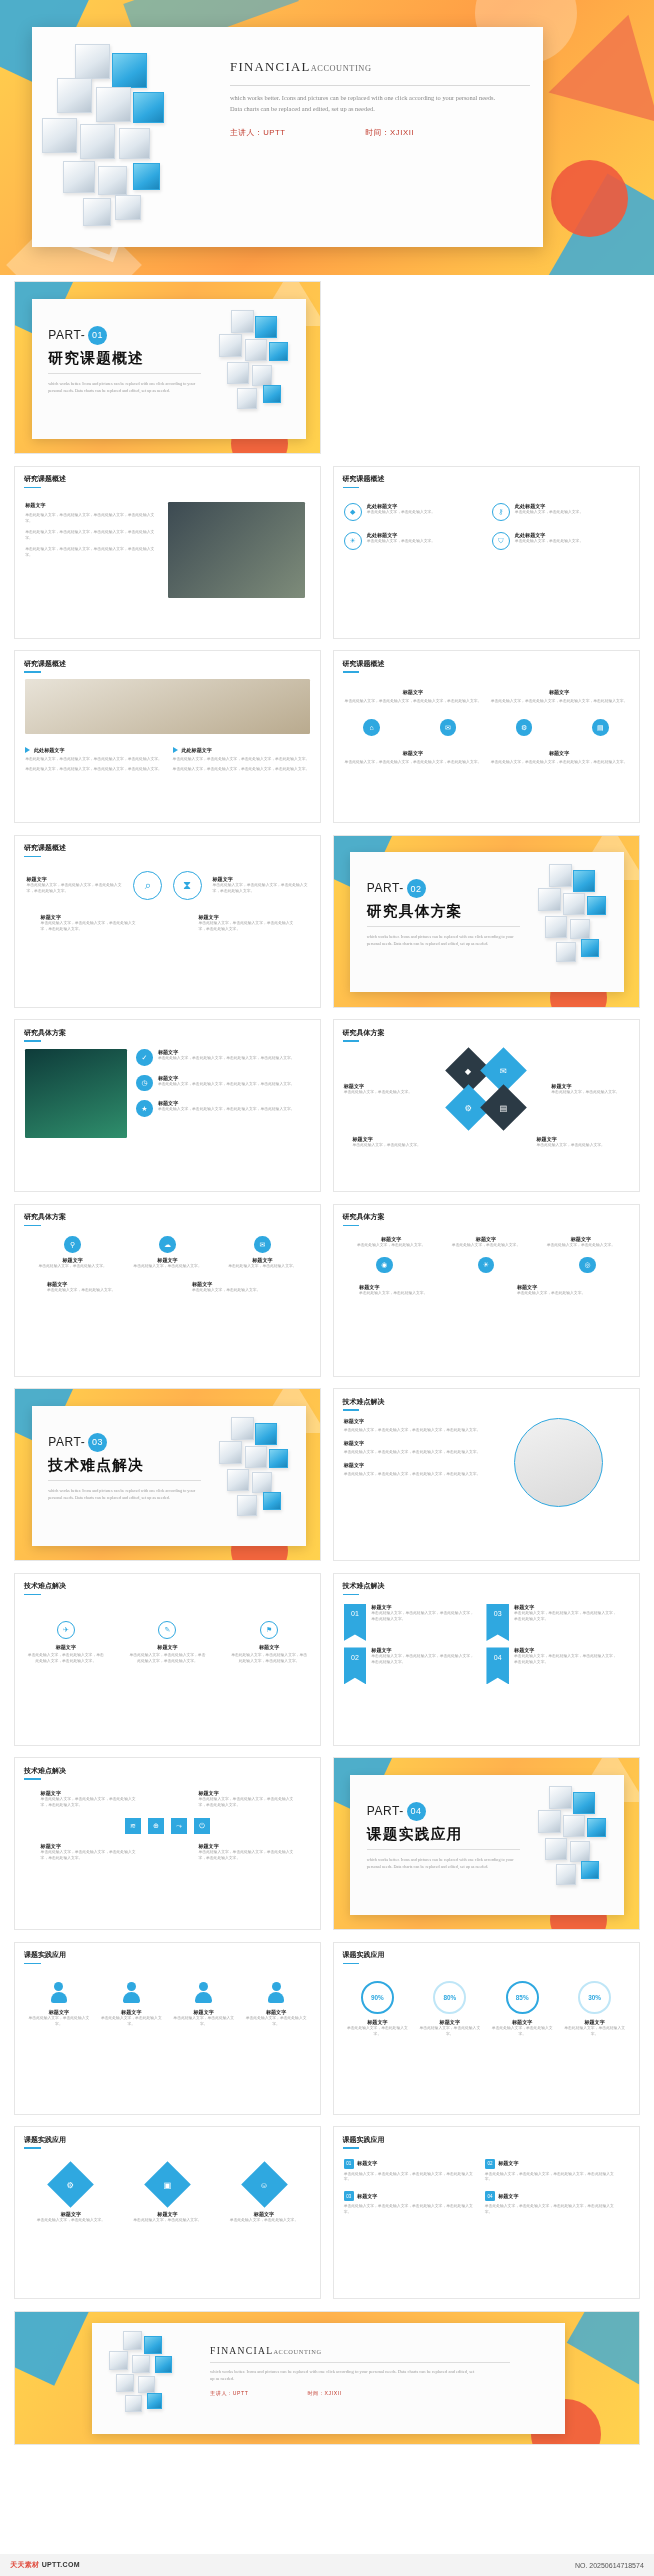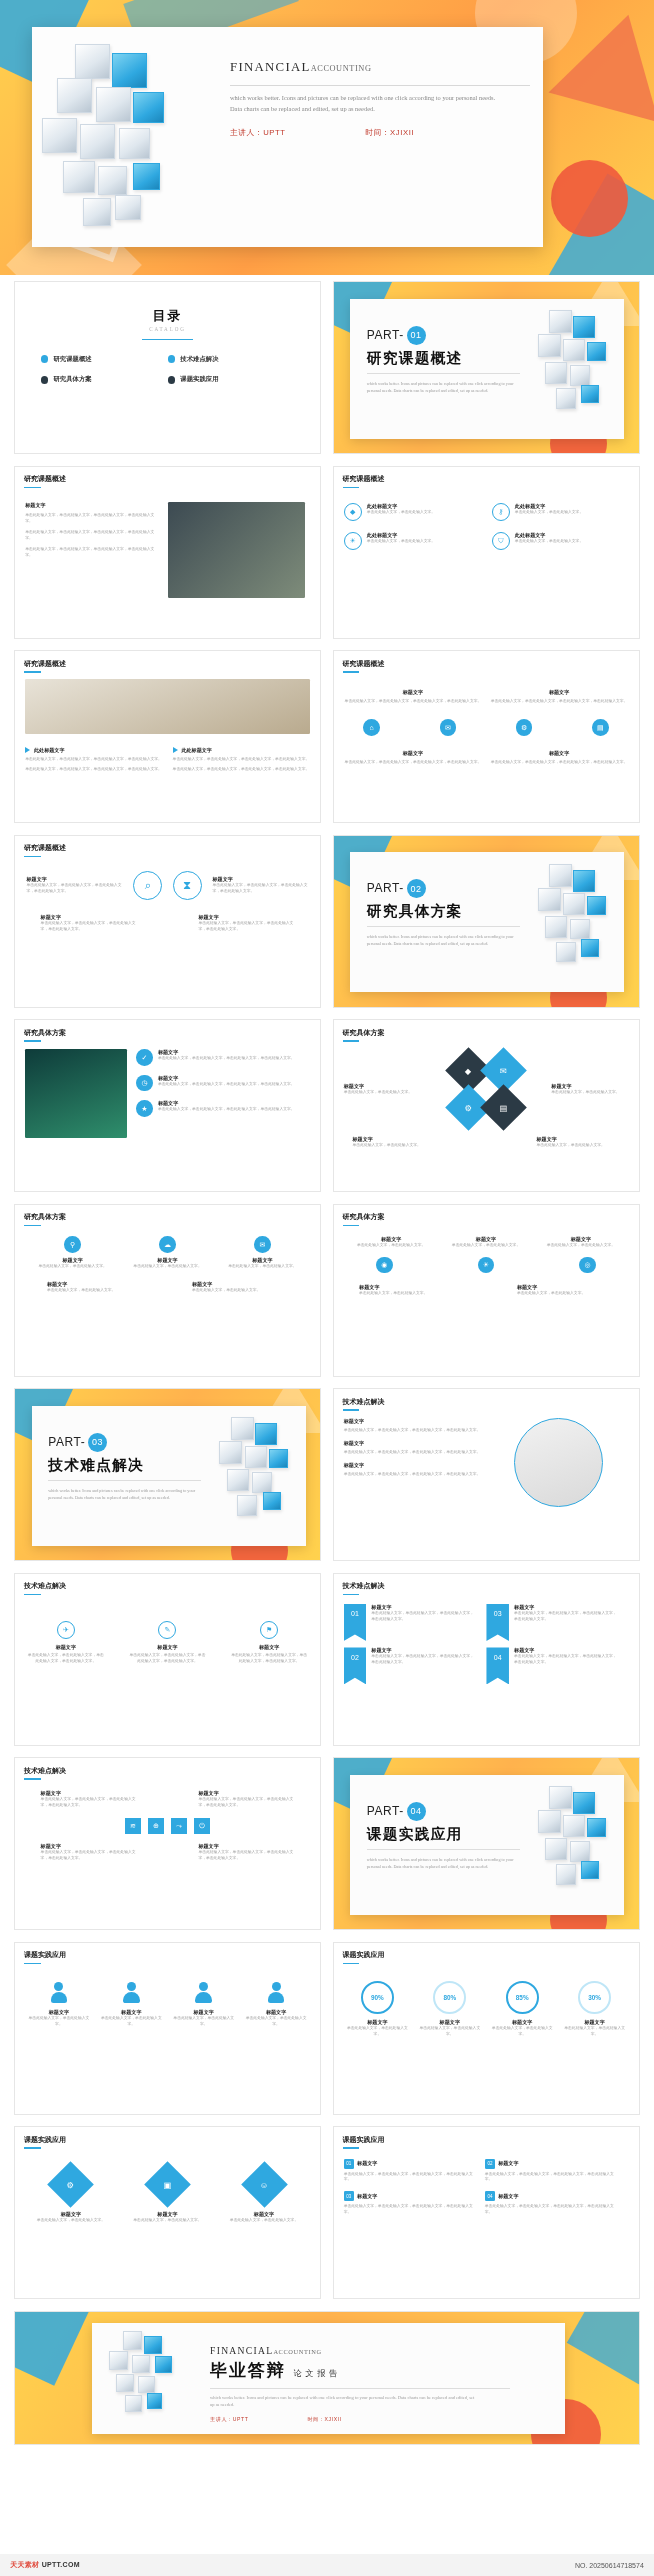--- a/index.html
+++ b/index.html
@@ -223,43 +223,20 @@
           <span>主讲人：UPTT</span>
           <span class="right">时间：XJIXII</span>
         </div>
       </div>
     </div>
   </div>
 
   <div class="slides">
 
     <div class="row">
-      <div class="slide">
-        <div class="toc-title">目录</div>
-        <div class="toc-sub">CATALOG</div>
-        <div class="toc-line"></div>
-        <div class="toc-grid">
-          <div class="toc-item">
-            <div class="toc-bullet"></div>
-            <div class="toc-txt">研究课题概述</div>
-          </div>
-          <div class="toc-item">
-            <div class="toc-bullet"></div>
-            <div class="toc-txt">技术难点解决</div>
-          </div>
-          <div class="toc-item">
-            <div class="toc-bullet dark"></div>
-            <div class="toc-txt">研究具体方案</div>
-          </div>
-          <div class="toc-item">
-            <div class="toc-bullet dark"></div>
-            <div class="toc-txt">课题实践应用</div>
-          </div>
-        </div>
-      </div>
 
       <div class="slide part">
         <div class="pshape p-s1"></div>
         <div class="pshape p-s2"></div>
         <div class="pshape p-s3"></div>
         <div class="p-card">
           <div class="p-cube">
             <div class="cube" style="left:19px;top:3.8px;width:23px;height:23px;"></div>
             <div class="cube blue" style="left:43px;top:10.2px;width:22px;height:22px;"></div>
             <div class="cube" style="left:7.7px;top:28px;width:23px;height:23px;"></div>
@@ -884,24 +861,20 @@
             <div class="cube blue" style="left:54px;top:27px;width:16.6px;height:16.6px;"></div>
             <div class="cube" style="left:15.3px;top:45px;width:18px;height:18px;"></div>
             <div class="cube" style="left:37px;top:47px;width:16.6px;height:16.6px;"></div>
             <div class="cube" style="left:24px;top:66px;width:16.6px;height:16.6px;"></div>
             <div class="cube blue" style="left:46px;top:64px;width:15.3px;height:15.3px;"></div>
           </div>
           <div style="position:absolute;left:118px;top:22px;width:319px;">
             <div class="fin-line" style="font-size:9.6px;">
               <span>FINANCIAL</span><span class="small" style="font-size:6.4px;">ACCOUNTING</span>
             </div>
-            <div style="margin-top:2.6px;">
-              <span style="font-size:17px;font-weight:bold;color:#111;letter-spacing:1.9px;">毕业答辩</span>
-              <span style="font-size:8.3px;color:#333;margin-left:5.1px;letter-spacing:0.6px;">论 文 报 告</span>
-            </div>
             <div style="width:300px;height:0.6px;background:#ddd;margin:6.4px 0 5.1px;"></div>
             <div style="font-family:'Liberation Serif',serif;font-size:4.5px;color:#a0a0a0;line-height:1.6;width:268px;">which works better. Icons and pictures can be replaced with one click according to your personal needs. Data charts can be replaced and edited, set up as needed.</div>
             <div style="margin-top:7.7px;font-size:5.1px;color:#c0392b;letter-spacing:0.6px;">
               <span>主讲人：UPTT</span>
               <span style="margin-left:57px;">时间：XJIXII</span>
             </div>
           </div>
         </div>
       </div>
     </div>

